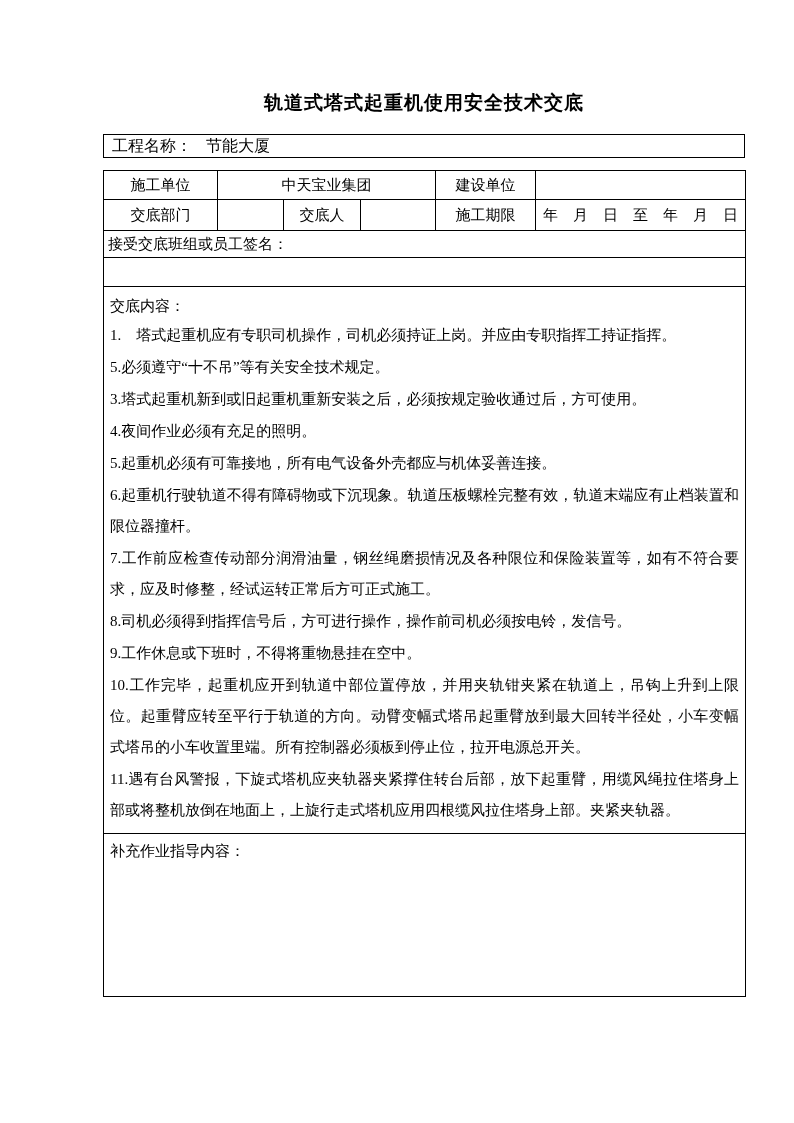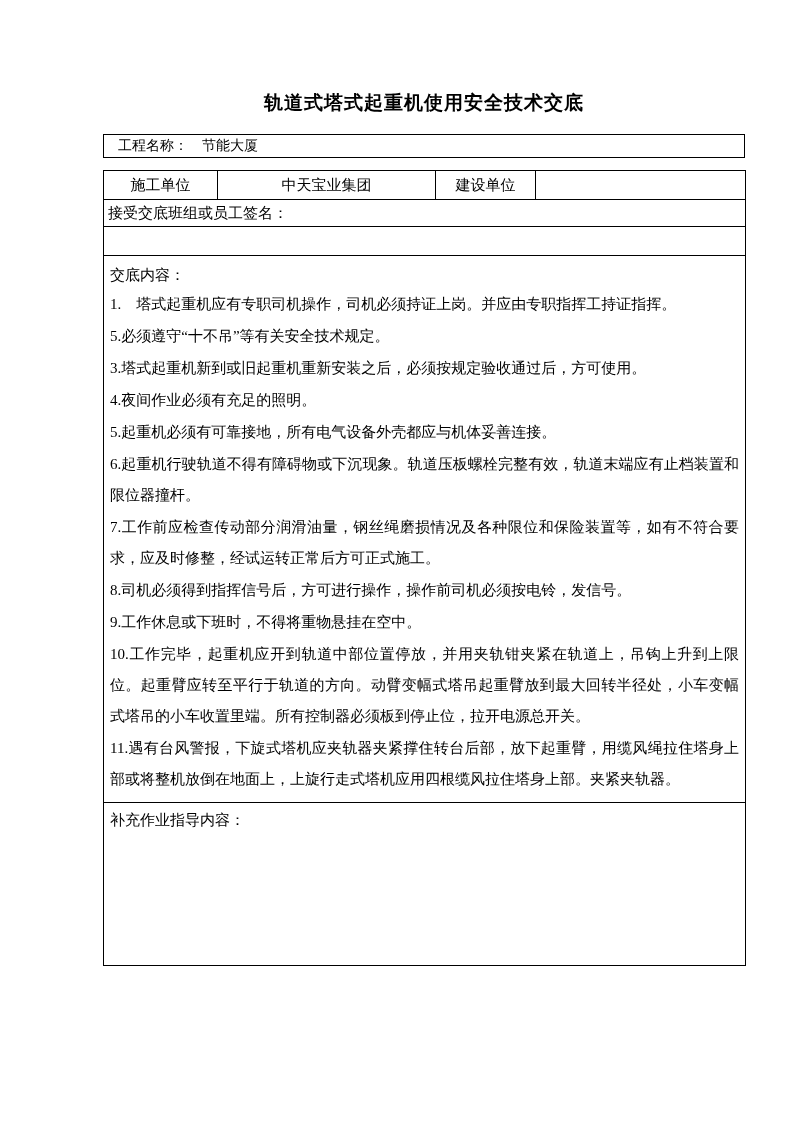--- a/index.html
+++ b/index.html
@@ -24,22 +24,22 @@
     font-size: 19px;
     font-weight: bold;
     text-align: center;
     letter-spacing: 1px;
     margin: 0 0 18px 0;
   }
   .project-row {
     border: 1px solid #000;
     height: 24px;
     line-height: 22px;
-    font-size: 14px;
-    padding: 0 14px;
+    font-size: 16px;
+    padding: 0 8px;
     margin-bottom: 12px;
     box-sizing: border-box;
   }
   .project-row .project-value { margin-left: 14px; }
   table.main-table {
     width: 642px;
     border-collapse: collapse;
     table-layout: fixed;
     font-size: 15px;
   }
@@ -96,20 +96,28 @@
       <col style="width:100px">
       <col style="width:210px">
     </colgroup>
     <tbody>
       <tr class="r-info">
         <td class="c">施工单位</td>
         <td class="c" colspan="3">中天宝业集团</td>
         <td class="c">建设单位</td>
         <td class="c"></td>
       </tr>
+      <tr class="r-dept">
+        <td class="c">交底部门</td>
+        <td class="c"></td>
+        <td class="c">交底人</td>
+        <td class="c"></td>
+        <td class="c">施工期限</td>
+        <td class="c">年　月　日　至　年　月　日</td>
+      </tr>
       <tr class="r-sig">
         <td colspan="6">接受交底班组或员工签名：</td>
       </tr>
       <tr class="r-empty">
         <td colspan="6"></td>
       </tr>
       <tr>
         <td colspan="6" class="content-cell">
           <div class="content-label">交底内容：</div>
           <div class="items">

